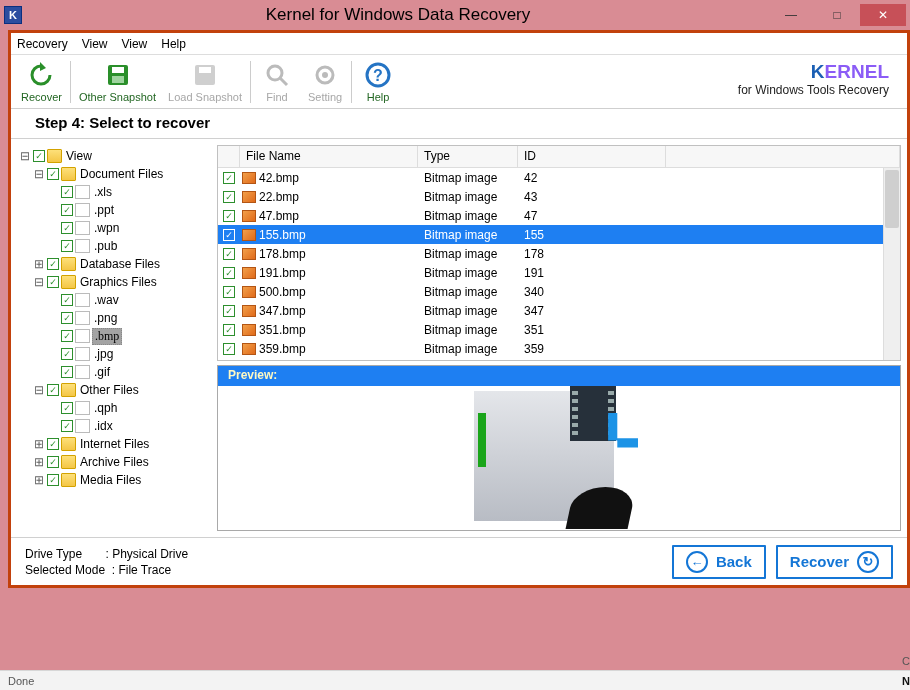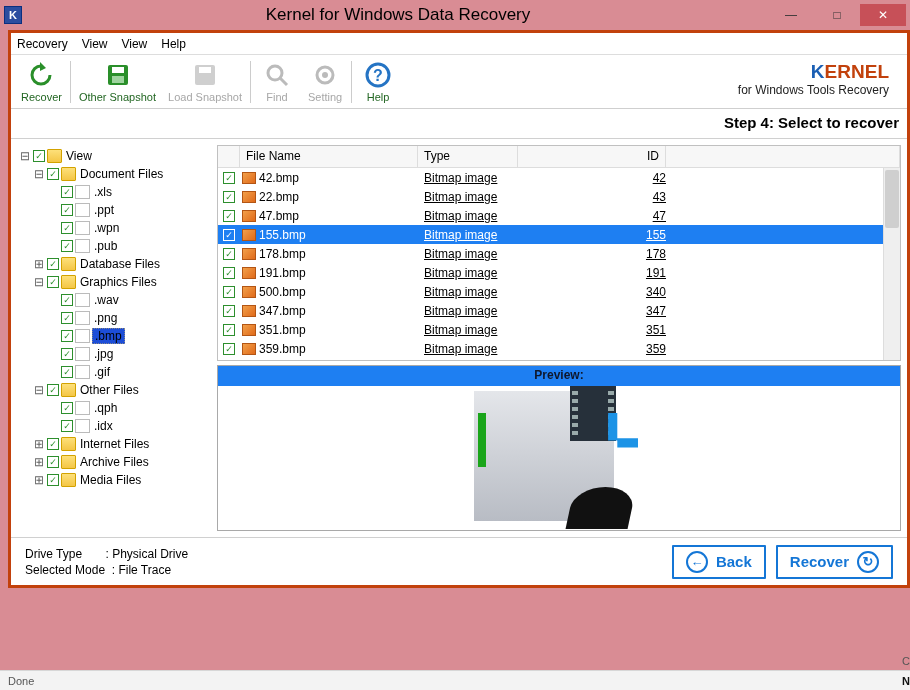--- a/index.html
+++ b/index.html
@@ -13,49 +13,49 @@
 .app-outer { margin: 0 0 8px 8px; background: #fff; border: 3px solid #c2410c; height: 558px; display:flex; flex-direction:column;}
 .menubar { height: 22px; border-bottom: 1px solid #ddd; display: flex; align-items: center; padding: 0 6px; font-size: 12px; gap: 14px;}
 .menubar span { cursor: default; }
 .toolbar { height: 54px; border-bottom: 1px solid #cfcfcf; display:flex; align-items:center; padding: 0 4px; position:relative;}
 .tbtn { display:flex; flex-direction:column; align-items:center; justify-content:center; font-size:11px; padding: 2px 6px; color:#262; gap:2px; min-width:48px;}
 .tbtn.disabled { color:#a7a7a7;}
 .tbtn .tico { width:28px; height:28px; display:flex; align-items:center; justify-content:center;}
 .tdiv { width:1px; height:42px; background:#ccc; margin:0 2px;}
 .brand { position:absolute; right:18px; top:6px; text-align:right; font-size:12px; color:#222;}
 .brand .k { font-size:19px; color:#1b5fb4; font-weight:bold;}
-.brand .k .ke { color:#c2410c;}
-.stepbar { height:30px; border-bottom:1px solid #d0d0d0; padding:5px 8px; font-size:15px; font-weight:bold;text-align:right;}
+.brand .k .ke { color:#8b5cf6;}
+.stepbar { height:30px; border-bottom:1px solid #d0d0d0; padding:5px 24px; font-size:15px; font-weight:bold;}
 .main { flex:1; display:flex; border-top:0; overflow:hidden; padding:6px; gap:4px;}
 .tree { width:196px; background:#fff; font-size:12px; overflow:auto; padding:2px;}
 .tnode { display:flex; align-items:center; height:18px; white-space:nowrap; gap:2px;}
 .tw { width:12px; text-align:center; color:#666; cursor:default;}
 .cb { width:12px; height:12px; border:1px solid #2d8f2d; background:#fff; display:inline-flex; align-items:center; justify-content:center; font-size:9px; color:#2d8f2d;}
 .fico { width:15px; height:14px; display:inline-flex; align-items:center; justify-content:center; font-size:11px;}
 .fico.folder { background: linear-gradient(#fde07a,#f4c646); border:1px solid #d3a200; border-radius:1px;}
 .fico.file { background:#fff; border:1px solid #bbb;}
 .tnode .lbl { padding: 0 2px; }
-.tnode.sel .lbl { border:1px dotted #888; background:#1d4ed8;}
+.tnode.sel .lbl { border:1px dotted #888; background:#a3a3a3;font-family:Liberation Serif, serif;}
 .right { flex:1; display:flex; flex-direction:column; gap:4px; min-width:0;}
 .listwrap { border:1px solid #c0c0c0; height:216px; display:flex; flex-direction:column; position:relative;}
 .lhead { height:22px; background:#f7f7f7; border-bottom:1px solid #ddd; display:flex; font-size:12px;}
 .lhead div { border-right:1px solid #ddd; padding:3px 6px; }
-.c-chk{width:22px;} .c-name{width:178px;} .c-type{width:100px;} .c-id{width:148px;text-align:right;}
+.c-chk{width:22px;} .c-name{width:178px;} .c-type{width:100px;} .c-id{width:148px;}
 .lbody { flex:1; overflow:hidden; font-size:12px;}
 .lrow { height:19px; display:flex; align-items:center;}
 .lrow.sel { background:#1e7ff2; color:#fff;}
 .lrow.sel .cb{border-color:#fff; color:#fff; background:transparent;}
 .lrow .c-chk{display:flex; align-items:center; justify-content:center;}
 .lrow .c-name{display:flex; align-items:center; gap:3px; padding-left:2px;}
-.lrow .c-type, .lrow .c-id{ padding-left:6px;text-decoration:underline;}
+.lrow .c-type, .lrow .c-id{ padding-left:6px;}
 .bmpico { width:14px; height:12px; background:linear-gradient(135deg,#f2a04a,#e06a1a); border:1px solid #b35514;}
 .sbar { position:absolute; right:0; top:22px; bottom:0; width:17px; background:#efefef; border-left:1px solid #ddd;}
 .sbar .thumb{ position:absolute; left:1px; right:1px; top:2px; height:58px; background:#cfcfcf; border-radius:2px;}
 .previewwrap{ border:1px solid #a9a9a9; flex:1; display:flex; flex-direction:column; min-height:0;}
-.phead{ height:20px; background:#1e7ff2; color:#0f172a; font-size:12px; font-weight:bold; padding:2px 10px;text-align:center;}
+.phead{ height:20px; background:#1e7ff2; color:#fef9c3; font-size:12px; font-weight:bold; padding:2px 10px;}
 .pbody{ flex:1; display:flex; align-items:center; justify-content:center; background:#fff; position:relative; overflow:hidden;}
 .footer { height:48px; display:flex; align-items:center; padding:4px 14px; border-top:1px solid #d0d0d0; font-size:12px;}
 .footer .info div { line-height:16px;}
 .footer .btns { margin-left:auto; display:flex; gap:10px;}
 .navbtn { border:2px solid #1476d6; color:#1476d6; background:#fff; height:34px; padding:0 12px; display:flex; align-items:center; gap:8px; font-size:15px; font-weight:600; border-radius:1px;}
 .navbtn .circ{ width:22px; height:22px; border:2px solid #1476d6; border-radius:50%; display:flex; align-items:center; justify-content:center; font-size:13px;}
 .status { height:20px; background:#f3f3f3; border-top:1px solid #d7d7d7; display:flex; align-items:center; font-size:11px; padding:0 8px; color:#555; position:absolute; left:0; right:0; bottom:0;}
 .status .right { margin-left:auto; display:flex; gap:8px; flex:0;}
 .status .num { color:#111; font-weight:600;}
 

